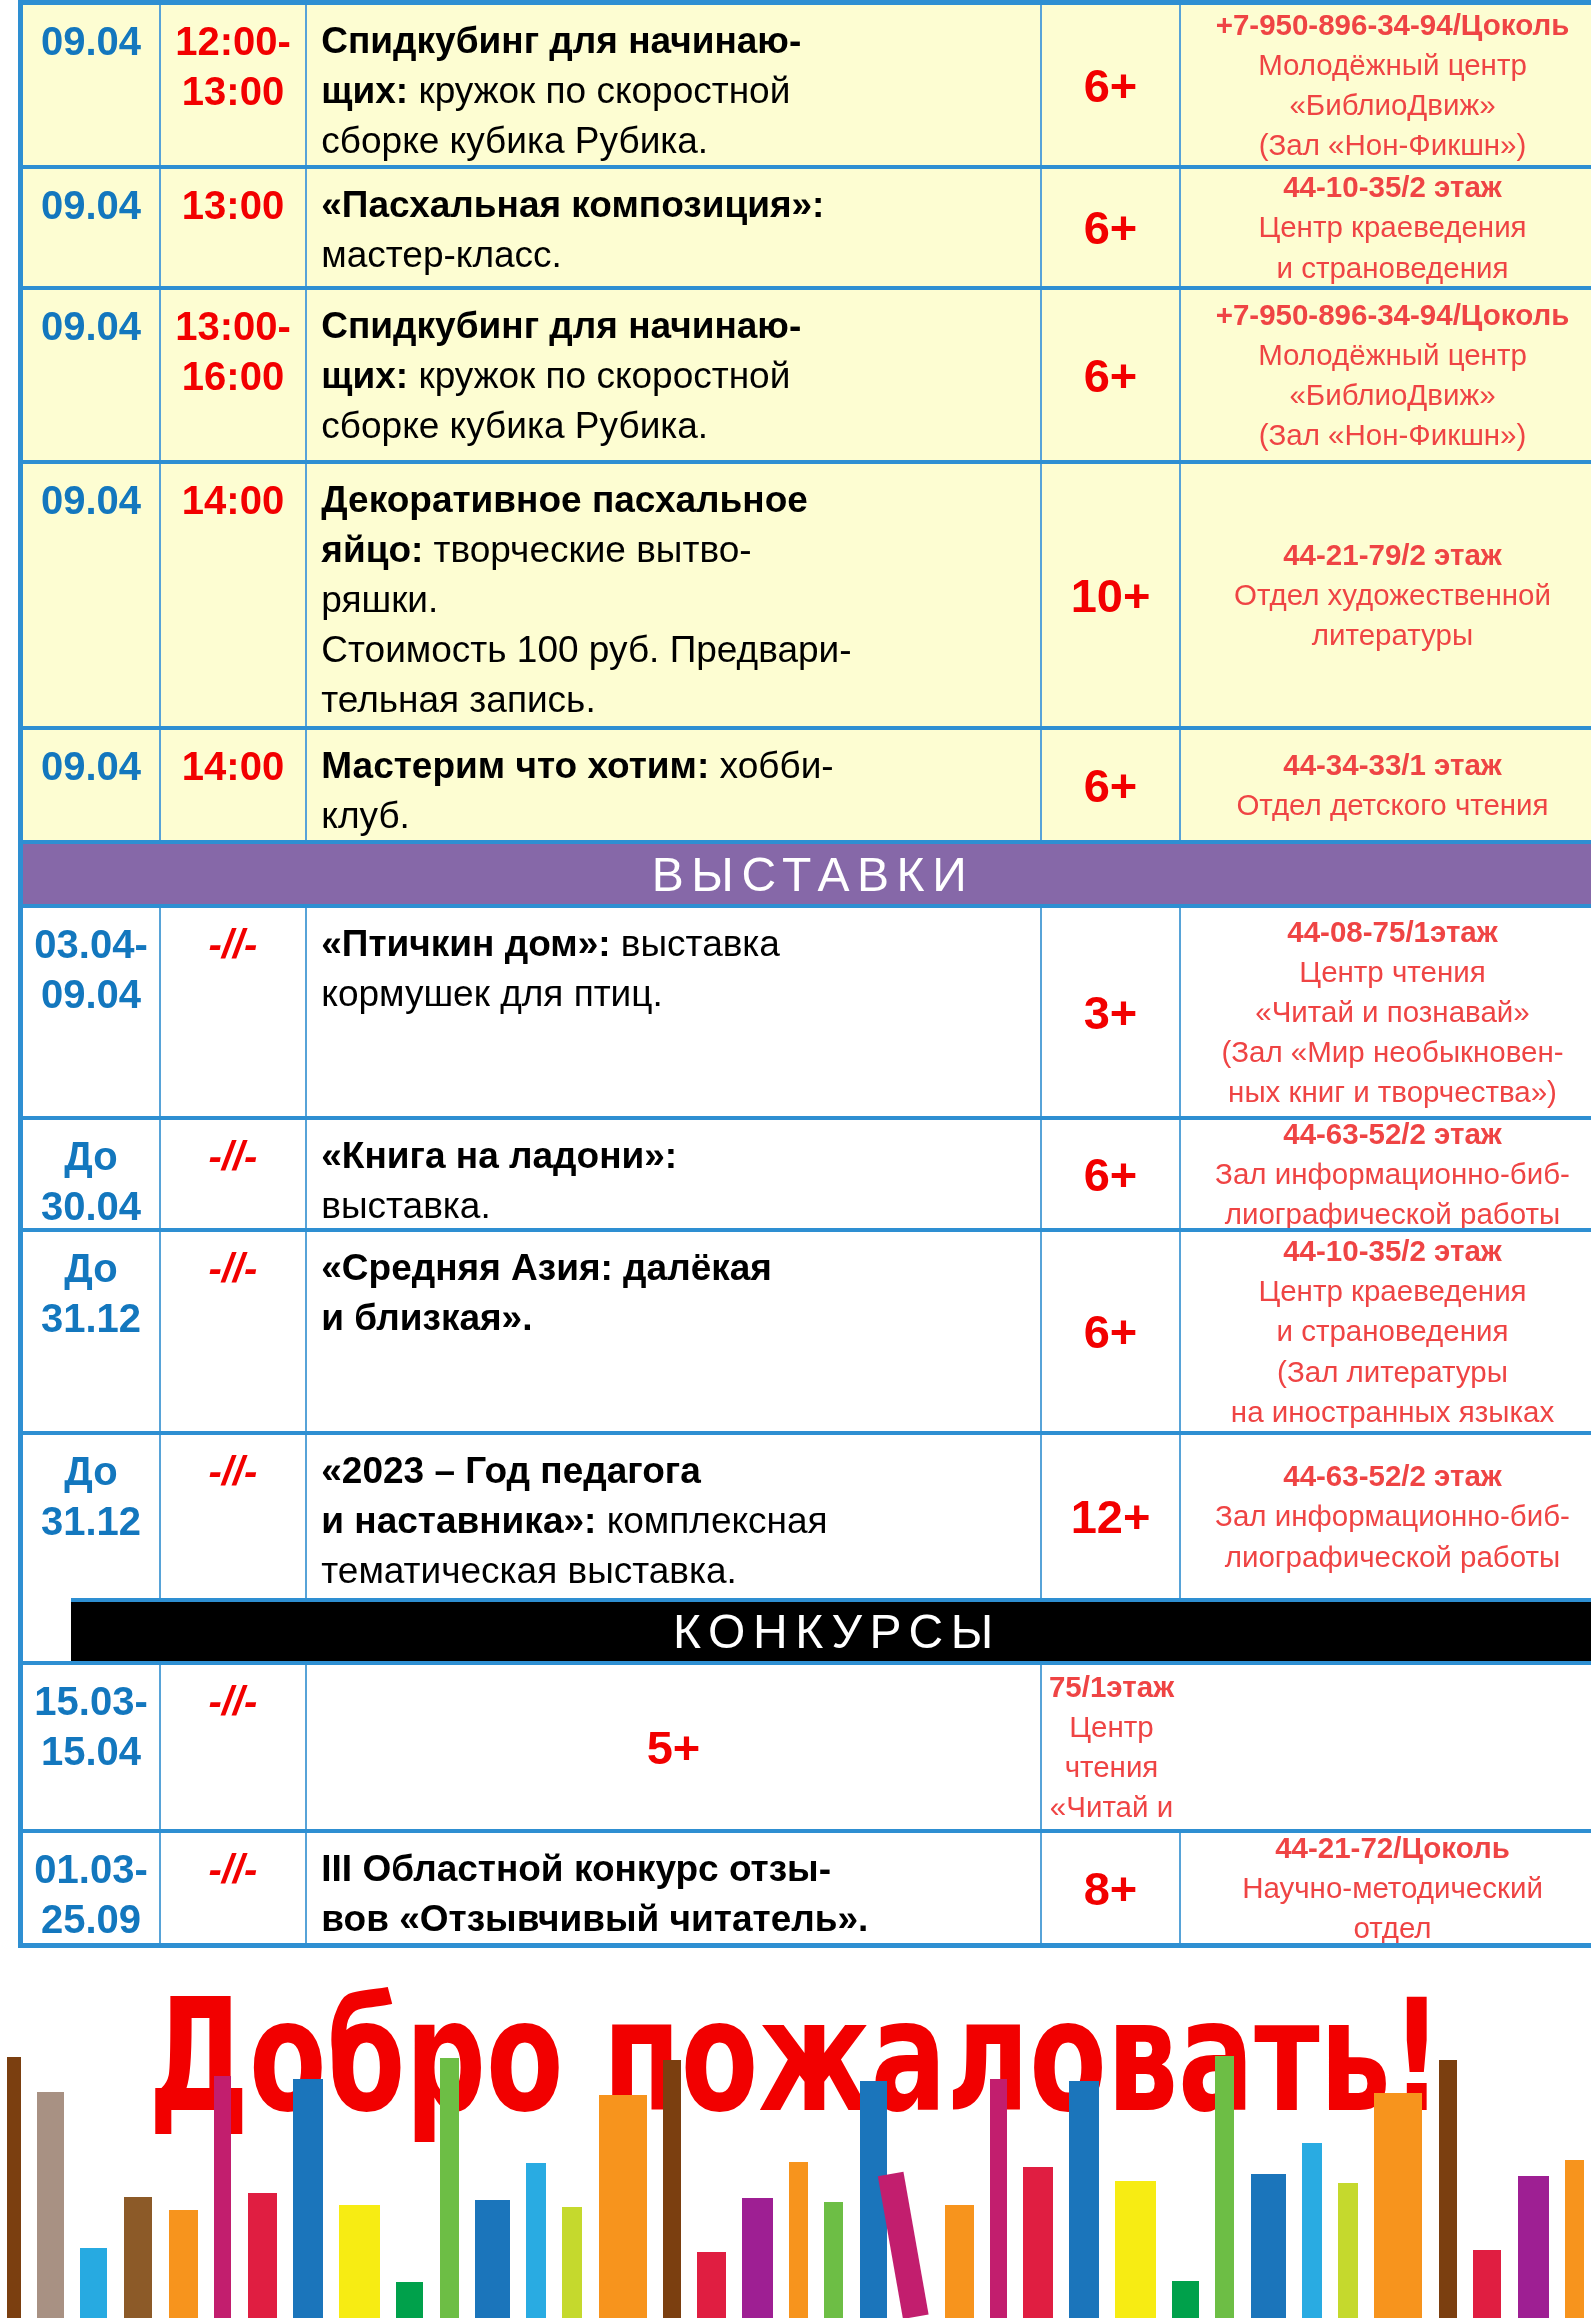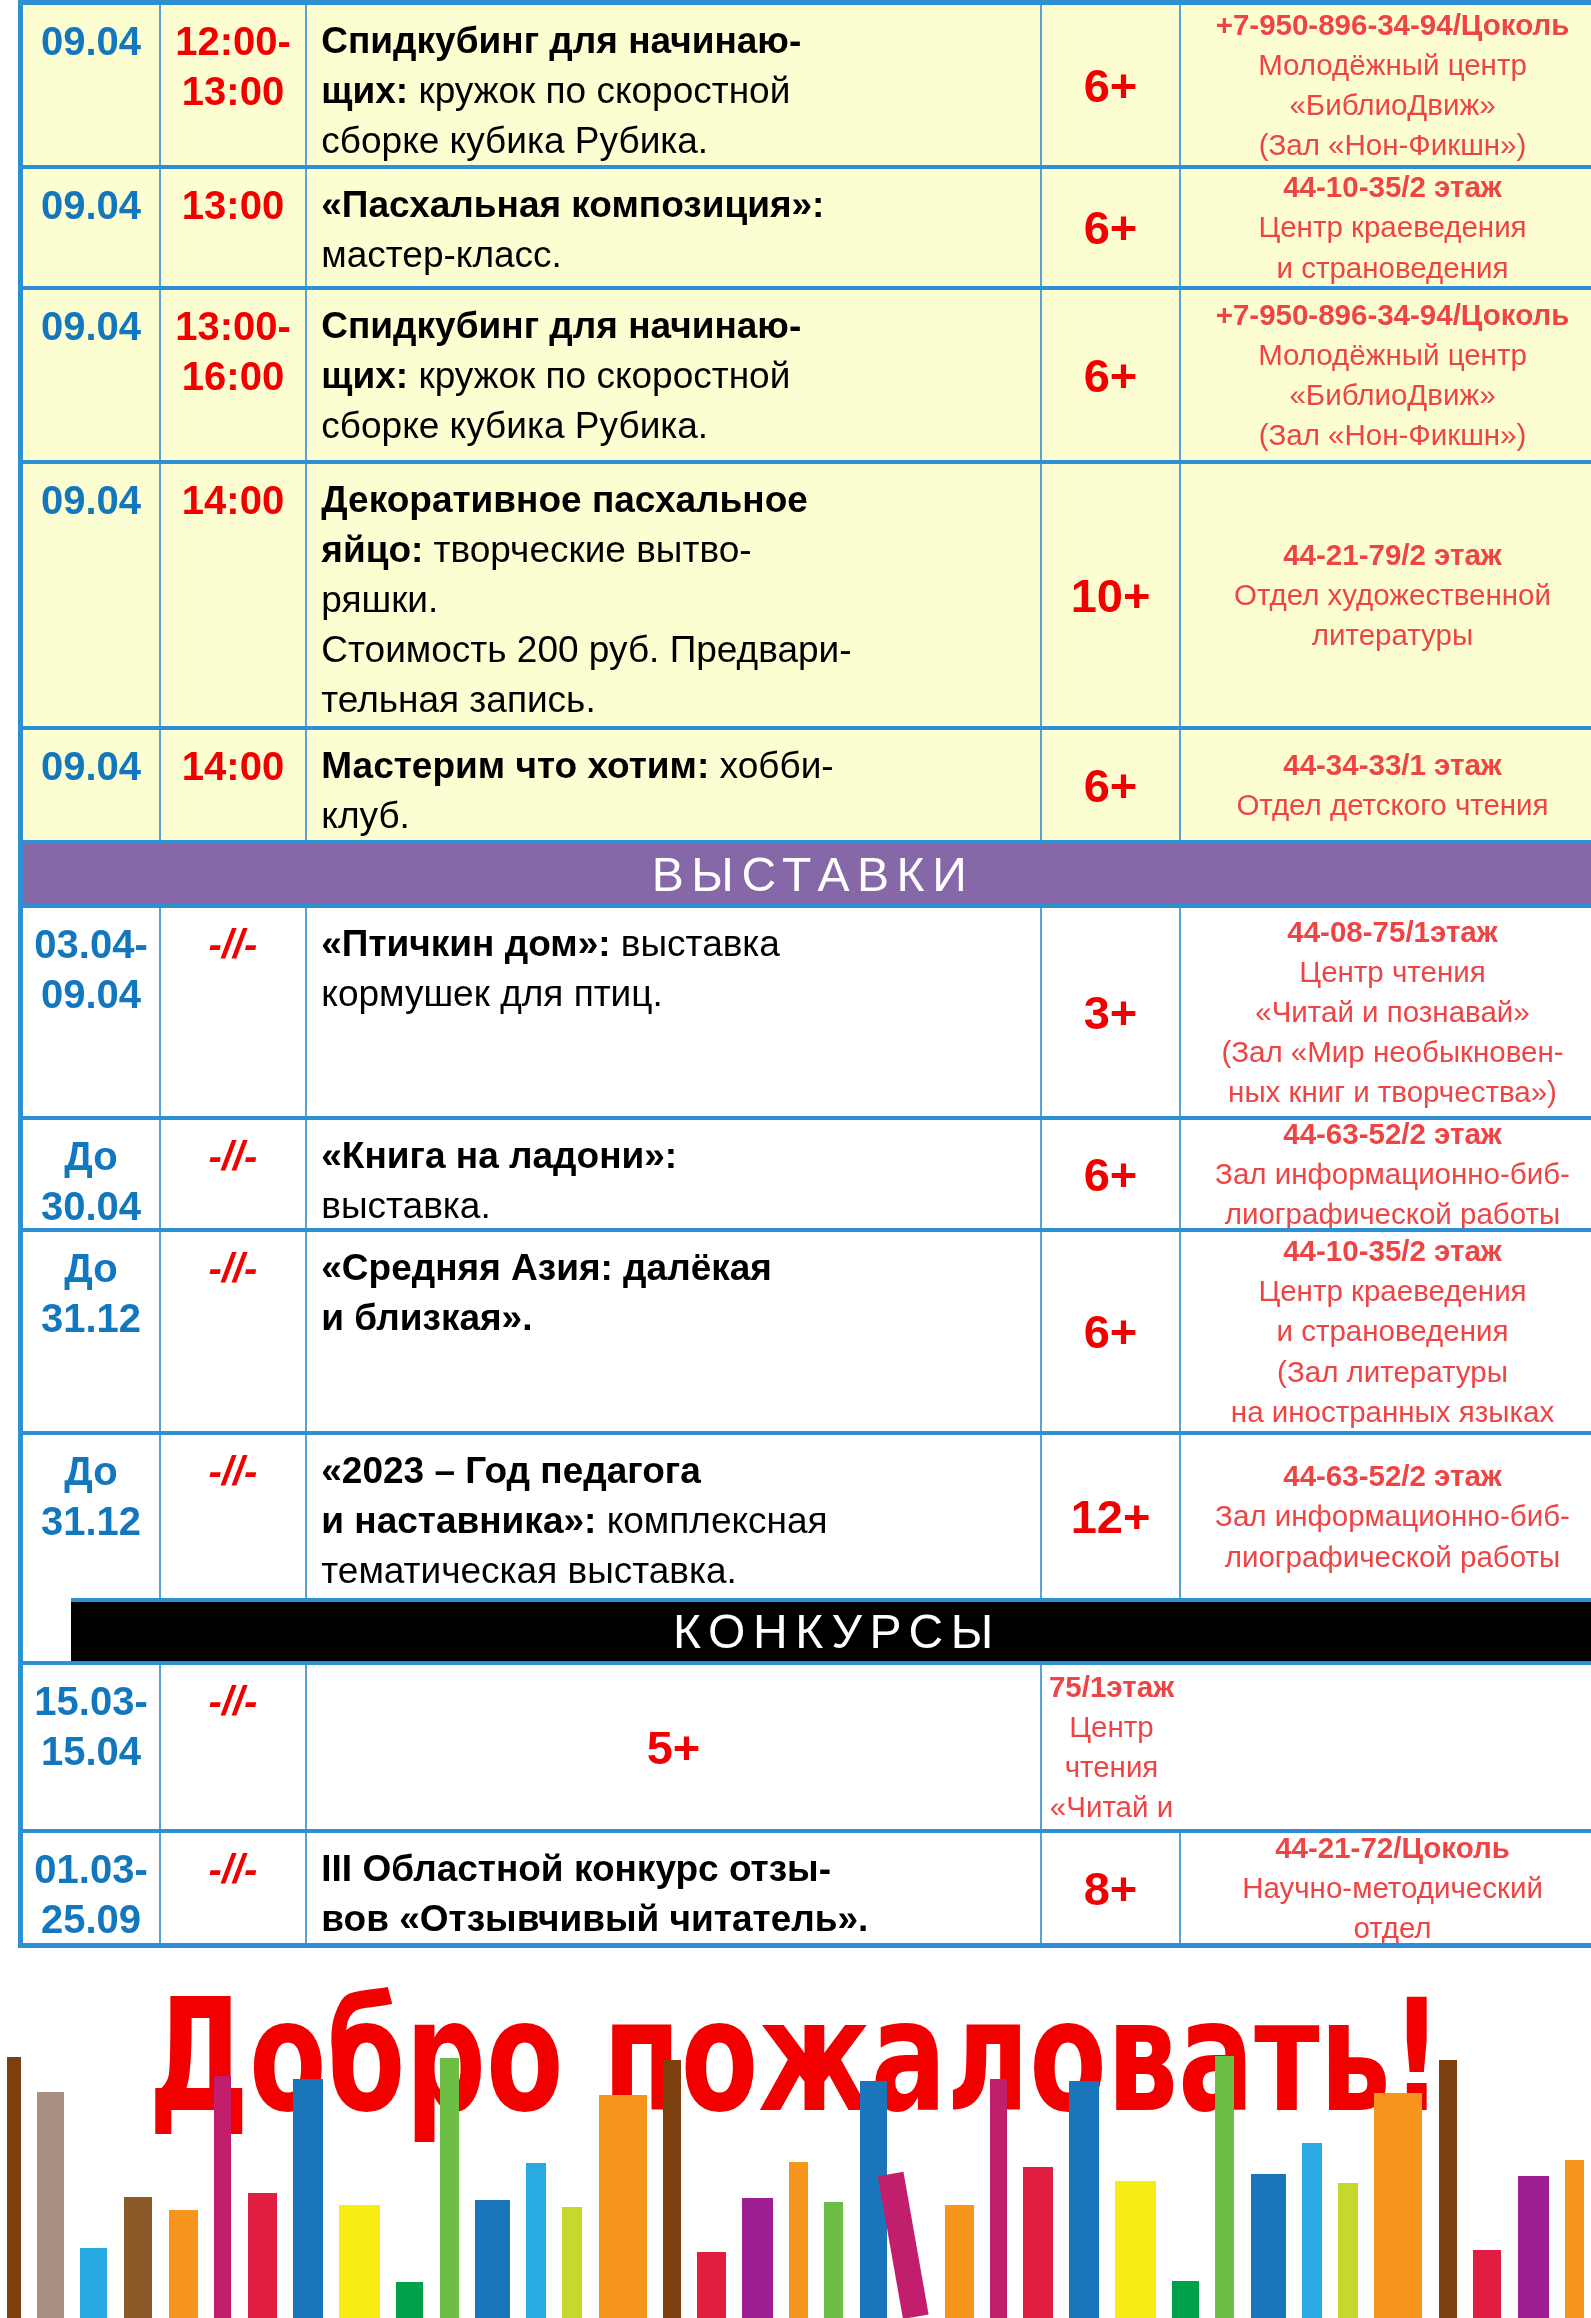--- a/index.html
+++ b/index.html
@@ -105,21 +105,21 @@
 «БиблиоДвиж»
 (Зал «Нон-Фикшн»)</span></span></div>
   </div>
 
   <div class="row bg-yellow" style="height:262px">
     <div class="cell date">09.04</div>
     <div class="cell time">14:00</div>
     <div class="cell desc"><span class="b">Декоративное пасхальное
 яйцо:</span><span> творческие вытво-
 ряшки.
-Стоимость 200 руб. Предвари-
+Стоимость 100 руб. Предвари-
 тельная запись.</span></div>
     <div class="cell age">10+</div>
     <div class="cell loc"><span><span class="b">44-21-79/2 этаж</span><span>
 Отдел художественной
 литературы</span></span></div>
   </div>
 
   <div class="row bg-yellow" style="height:110px">
     <div class="cell date">09.04</div>
     <div class="cell time">14:00</div>

